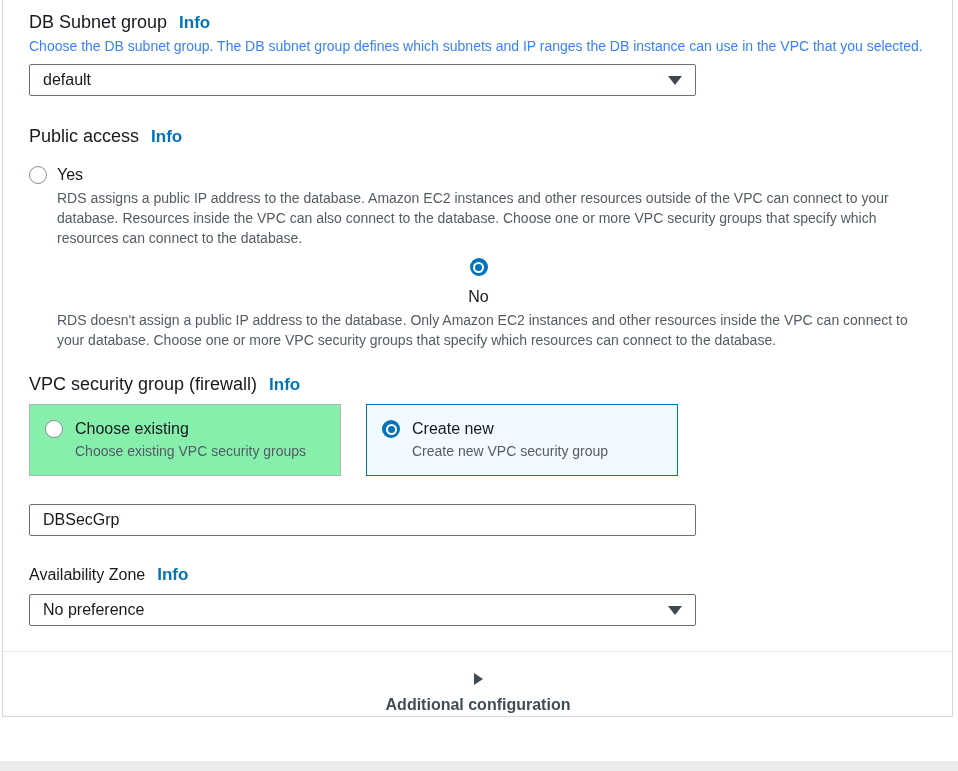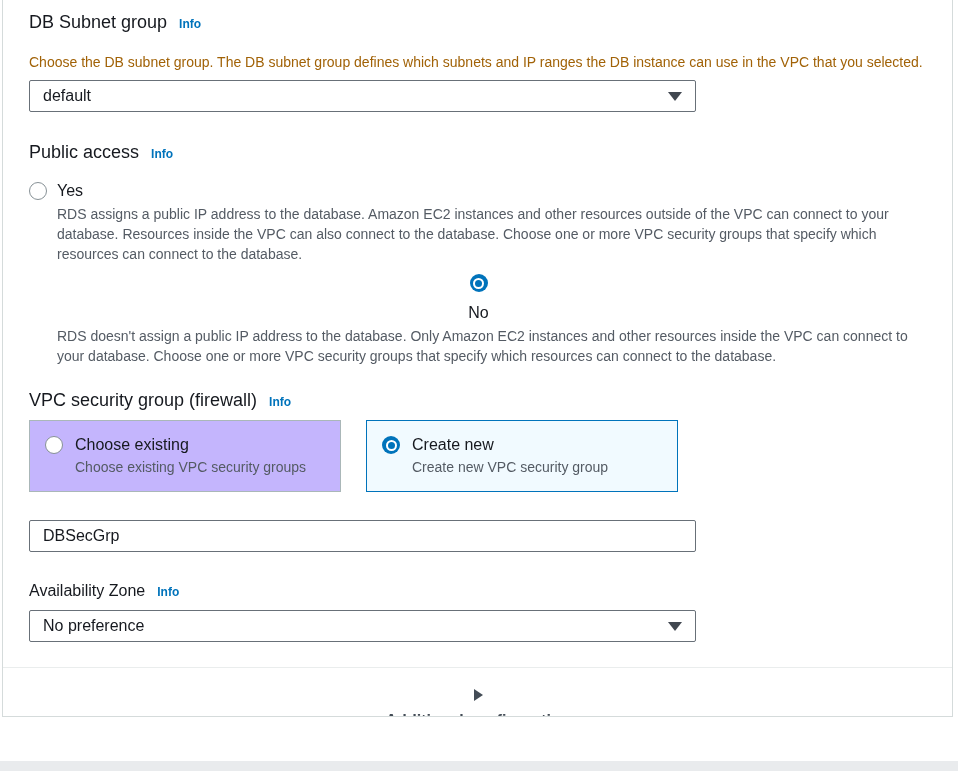--- a/index.html
+++ b/index.html
@@ -21,26 +21,26 @@
     border:1px solid #d5dbdb;
     border-top:none;
     overflow:hidden;
   }
   .content { padding:10px 24px 0 26px; }
 
   .sec-head { display:flex; align-items:baseline; }
   .h1 { font-size:18px; line-height:24px; color:#16191f; }
   .field-label { font-size:16px; line-height:22px; color:#16191f; }
   .info-link {
-    font-size:12px; font-weight:700; color:#0073bb;
+    font-size:17px; font-weight:700; color:#0073bb;
     margin-left:12px; text-decoration:none; cursor:pointer;text-align:right;
   }
   .desc {
-    font-size:14px; line-height:20px; color:#a16207;
-    margin-top:18px; max-width:906px;
+    font-size:14px; line-height:20px; color:#3b82f6;
+    margin-top:2px; max-width:906px;
   }
 
   .select-box, .text-input {
     margin-top:8px;
     width:667px; height:32px;
     border:1px solid #687078; border-radius:2px;
     background:#fff;
     display:flex; align-items:center;
     padding:0 13px;
     font-size:16px; color:#16191f;
@@ -77,21 +77,21 @@
   .radio-label { font-size:16px; line-height:22px; color:#16191f; cursor:pointer; }
   .radio-desc {
     margin-left:28px; margin-top:2px;
     font-size:14px; line-height:20px; color:#545b64;
     max-width:878px;
   }
 
   .tiles { display:flex; gap:25px; margin-top:8px; }
   .tile {
     width:312px; height:72px;
-    border:1px solid #aab7b8; background:#c4b5fd;
+    border:1px solid #aab7b8; background:#86efac;
     padding:13px 15px;
     display:flex; gap:12px; align-items:flex-start;
     cursor:pointer;
   }
   .tile .radio { margin-top:2px; }
   .tile.selected { border:1px solid #0073bb; background:#f1faff; }
   .tile-title { font-size:16px; line-height:22px; color:#16191f; }
   .tile-sub { font-size:14px; line-height:20px; color:#545b64; margin-top:1px; }
 
   .divider { height:1px; background:#eaeded; margin-top:25px; }

